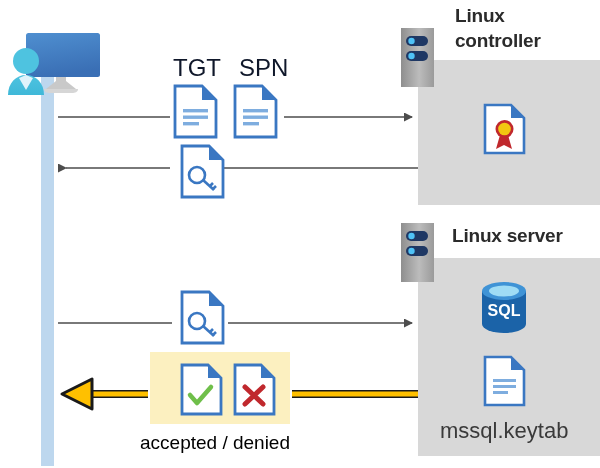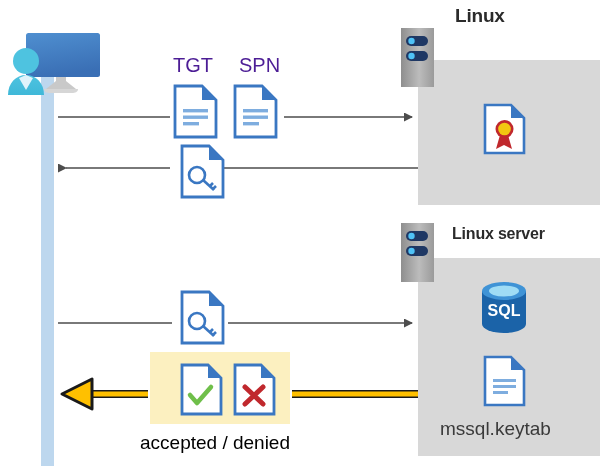--- a/index.html
+++ b/index.html
@@ -5,36 +5,36 @@
   html,body{margin:0;padding:0;background:#ffffff;}
   body{width:600px;height:468px;position:relative;overflow:hidden;
        font-family:"Liberation Sans","DejaVu Sans",sans-serif;}
   .canvas{position:absolute;left:0;top:0;width:600px;height:468px;}
   .abs{position:absolute;}
 
   
   .hd{font-weight:bold;color:#2b2b2b;letter-spacing:-0.2px;}
   #client-title{left:30px;top:2px;font-size:21px;}
   #dc-title{left:455px;top:3px;font-size:19px;line-height:25px;width:140px;}
-  #linux-title{left:452px;top:225px;font-size:16px;}
+  #linux-title{left:452px;top:225px;font-size:19px;}
 
   
   .panel{background:#d8d8d8;}
   #dc-panel{left:418px;top:60px;width:182px;height:145px;}
   #linux-panel{left:418px;top:258px;width:182px;height:198px;}
 
   
   #client-lifeline{left:41px;top:68px;width:13px;height:398px;background:#bdd7ee;}
 
   
-  .doclabel{font-size:20px;color:#4c1d95;}
+  .doclabel{font-size:24px;color:#0f172a;}
   #tgt-label{left:173px;top:54px;}
   #spn-label{left:239px;top:54px;}
   #accepted-denied{left:140px;top:432px;font-size:19px;color:#000000;}
-  #keytab-label{left:440px;top:418px;font-size:19px;color:#3a3a3a;}
+  #keytab-label{left:440px;top:418px;font-size:22px;color:#3a3a3a;}
 
   
   #highlight-box{left:150px;top:352px;width:140px;height:72px;background:#fcf0c0;}
 
   
   .icon{display:block;}
   #tgt-doc{left:173px;top:84px;}
   #spn-doc{left:233px;top:84px;}
   #key-doc-1{left:180px;top:144px;}
   #key-doc-2{left:180px;top:290px;}
@@ -128,20 +128,21 @@
     </defs>
     <rect x="2" y="1" width="33" height="59" fill="url(#rackGrad)"></rect>
     <rect x="7" y="9" width="22" height="10" rx="5" fill="#1f3864"></rect>
     <circle cx="12.5" cy="14" r="3.2" fill="#4fc3f7"></circle>
     <rect x="7" y="24" width="22" height="10" rx="5" fill="#1f3864"></rect>
     <circle cx="12.5" cy="29" r="3.2" fill="#4fc3f7"></circle>
   </svg>
 
   <div class="abs hd" id="dc-title">
     <div>Linux</div>
+    <div>controller</div>
   </div>
 
   <svg class="abs icon" id="cert-doc" width="43" height="52" viewBox="0 0 43 52">
     <path d="M2,2 h26 l13,13 v35 h-39 z" fill="#ffffff" stroke="#3a77c2" stroke-width="2.6"></path>
     <path d="M28,2 l13,13 h-13 z" fill="#3a77c2"></path>
     <path d="M17,32 l-4,14 l8,-4 l8,4 l-4,-14 z" fill="#c0282d"></path>
     <circle cx="21.5" cy="26" r="9" fill="#c0282d"></circle>
     <circle cx="21.5" cy="26" r="6.3" fill="#f2c811"></circle>
   </svg>
 

